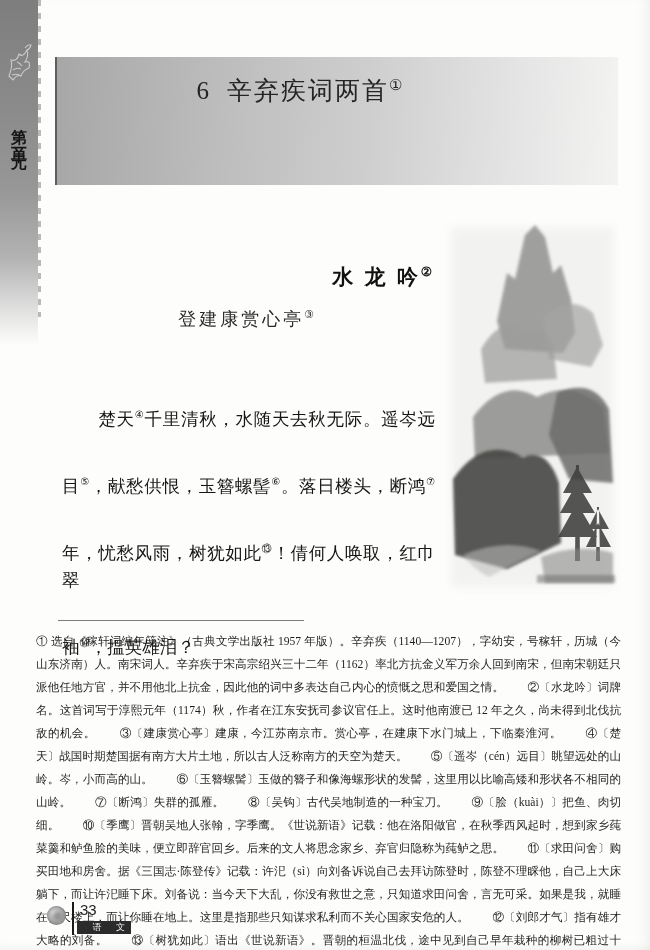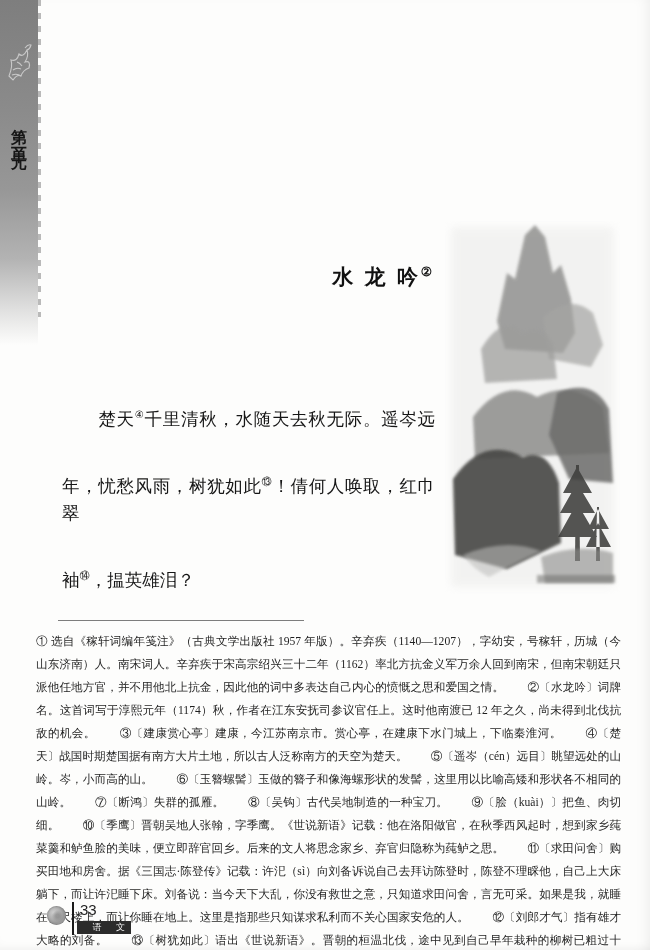--- a/index.html
+++ b/index.html
@@ -115,27 +115,36 @@
     <svg class="horse-emblem" width="32" height="52" viewBox="0 0 32 52">
       <g fill="none" stroke="#dddddd" stroke-width="1.1" opacity="0.9">
         <path d="M6 40 Q10 30 8 24 Q14 26 16 18 Q20 22 24 14 Q26 20 22 26 Q28 24 26 32 Q20 34 18 40 Q14 38 10 44 Z"></path>
         <path d="M10 34 q4 -3 8 -1 m-9 6 q5 -2 9 1 m-4 -14 q3 1 5 4"></path>
         <path d="M22 12 q3 -4 6 -3 q-1 4 -4 5"></path>
       </g>
     </svg>
     <div class="unit-label">第二单元</div>
   </div>
 
+  <div class="chapter-banner">
+    <div class="chapter-title">
+      <span class="num">6</span><span>辛弃疾词两首</span><sup>①</sup>
+    </div>
+  </div>
 
   <div class="poem-title">
     <span>水 龙 吟</span><sup>②</sup>
   </div>
+  <div class="poem-subtitle">
+    <span>登建康赏心亭</span><sup>③</sup>
+  </div>
 
   <div class="poem-body">
       <div class="poem-line">　　楚天<sup>④</sup>千里清秋，水随天去秋无际。遥岑远</div>
+      <div class="poem-line">目<sup>⑤</sup>，献愁供恨，玉簪螺髻<sup>⑥</sup>。落日楼头，断鸿<sup>⑦</sup></div>
       <div class="poem-line">年，忧愁风雨，树犹如此<sup>⑬</sup>！倩何人唤取，红巾翠</div>
       <div class="poem-line">袖<sup>⑭</sup>，揾英雄泪？</div>
     </div>
 
   <svg class="painting" viewBox="0 0 175 373" preserveAspectRatio="none">
     <defs>
       <filter id="b1" x="-30%" y="-30%" width="160%" height="160%">
           <feGaussianBlur stdDeviation="1.7"></feGaussianBlur>
         </filter>
       <filter id="b2" x="-40%" y="-40%" width="180%" height="180%">

